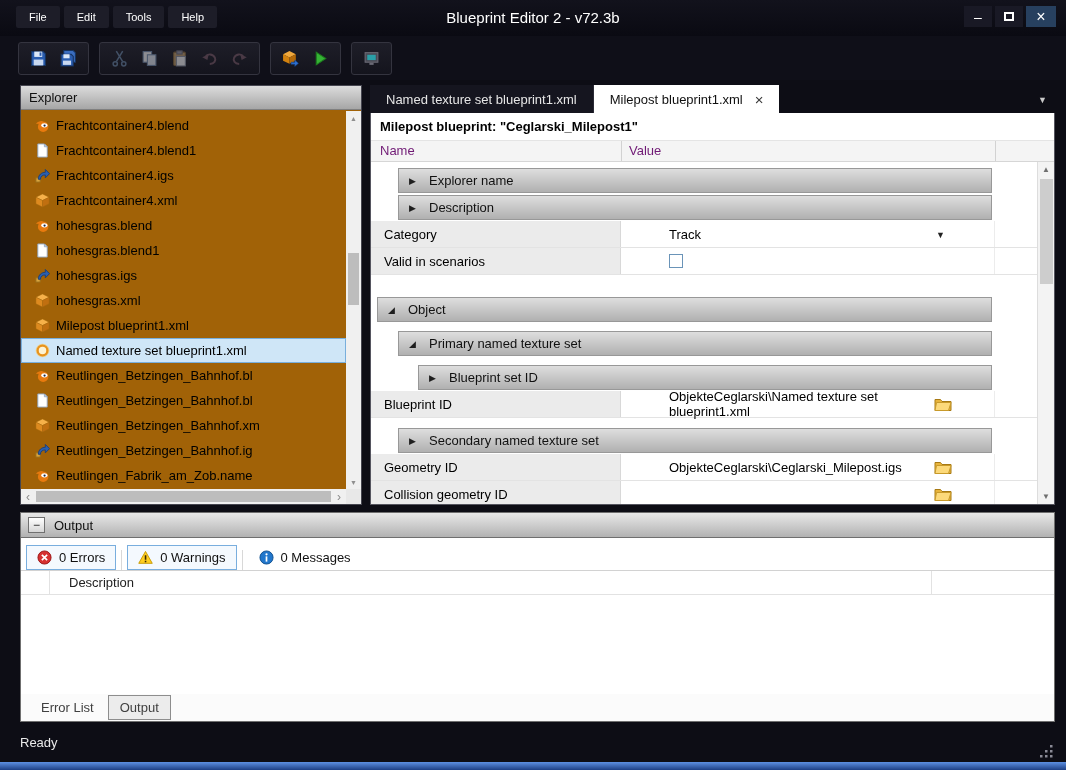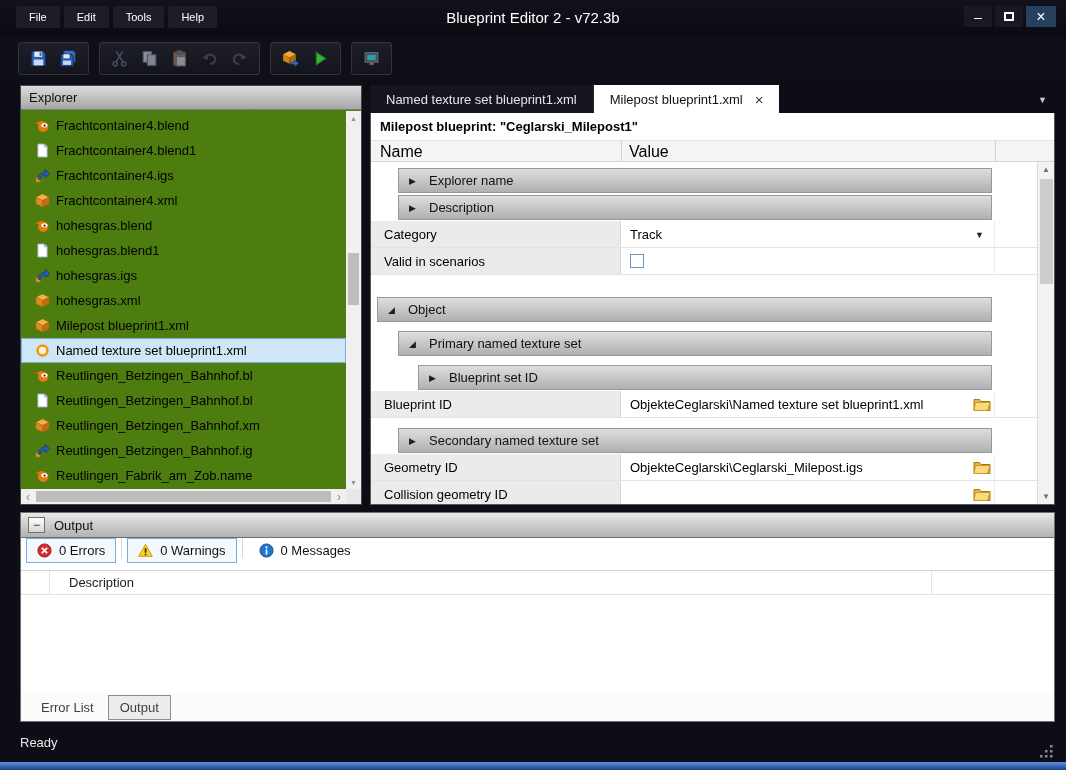--- a/index.html
+++ b/index.html
@@ -21,21 +21,21 @@
   .toolbar{position:absolute;top:36px;left:0;right:0;height:44px;display:flex;align-items:center;padding-left:18px;gap:10px;background:#0f0f18;}
   .tb-group{display:flex;gap:7px;padding:4px 8px;border:1px solid #34343f;border-radius:3px;background:linear-gradient(#1e1e28,#14141d);align-items:center;}
   .tb-btn{width:23px;height:23px;display:flex;align-items:center;justify-content:center;}
   .i17{width:17px;height:17px;display:block;}
   .i15{width:15px;height:15px;display:block;flex:0 0 15px;}
   .i14{width:15px;height:15px;display:block;}
   .dim{opacity:.5;}
   .flip{transform:scaleX(-1);}
 
   
-  .explorer{position:absolute;left:20px;top:85px;width:342px;height:420px;background:#4d7c0f;border:1px solid #45454f;}
+  .explorer{position:absolute;left:20px;top:85px;width:342px;height:420px;background:#a16207;border:1px solid #45454f;}
   .panel-head{height:24px;background:linear-gradient(#dcdcdc,#a6a6a6);border-bottom:1px solid #7f7f7f;display:flex;align-items:center;padding-left:8px;font-size:13px;color:#101010;}
   .tree{position:absolute;top:25px;left:0;right:15px;bottom:15px;overflow:hidden;padding-top:2px;}
   .tree-item{height:25px;display:flex;align-items:center;gap:6px;padding-left:14px;font-size:13px;white-space:nowrap;overflow:hidden;}
   .tree-item.selected{background:#cfe6f7;outline:1px solid #79afdc;outline-offset:-1px;}
   .tlabel{white-space:nowrap;}
   .ex-vscroll{position:absolute;top:25px;right:0;bottom:15px;width:15px;background:#f0f0f0;}
   .ex-varrow{position:absolute;left:0;right:0;height:14px;display:flex;align-items:center;justify-content:center;color:#8f8f8f;font-size:7px;}
   .ex-vthumb{position:absolute;left:2px;width:11px;top:142px;height:52px;background:#bdbdbd;}
   .ex-hscroll{position:absolute;left:0;right:15px;bottom:0;height:15px;background:#f0f0f0;}
   .ex-harrow{position:absolute;top:0;bottom:0;width:14px;display:flex;align-items:center;justify-content:center;color:#8a8a8a;font-size:12px;}
@@ -44,47 +44,47 @@
 
   
   .main{position:absolute;left:370px;top:85px;width:685px;height:420px;}
   .tabbar{position:absolute;top:0;left:0;right:0;height:28px;display:flex;}
   .tab{display:flex;align-items:center;padding:0 16px;font-size:13px;color:#e6e6e6;background:#15151f;border-right:1px solid #2a2a35;}
   .tab.active{background:#fff;color:#101010;border-right:none;}
   .tab-close{margin-left:12px;color:#3a3a3a;font-size:15px;line-height:1;}
   .tab-caret{position:absolute;right:8px;top:10px;color:#c9c9c9;font-size:9px;}
   .content{position:absolute;top:28px;left:0;right:0;bottom:0;background:#fff;border:1px solid #55555f;border-top:none;}
   .bp-header{height:28px;display:flex;align-items:center;padding-left:9px;font-weight:bold;font-size:13px;color:#000;border-bottom:1px solid #e4e4e4;}
-  .colhead{position:relative;height:21px;background:#f4f4f4;border-bottom:1px solid #d6d6d6;font-size:16px;color:#000000;}
+  .colhead{position:relative;height:21px;background:#f4f4f4;border-bottom:1px solid #d6d6d6;font-size:13px;color:#701a75;}
   .colhead .cn{position:absolute;left:9px;top:2px;}
   .colhead .cv{position:absolute;left:258px;top:2px;}
   .colsep{position:absolute;top:0;bottom:0;width:1px;background:#d2d2d2;}
   .grid{position:absolute;top:49px;left:0;right:17px;bottom:0;overflow:hidden;padding-top:5px;background:#fff;}
   .grow{height:27px;display:flex;align-items:center;background:#fff;}
   .gbar{height:25px;flex:1;background:linear-gradient(#dedede,#b0b0b0);border:1px solid #989898;display:flex;align-items:center;gap:10px;padding-left:10px;font-size:13px;color:#111;margin-right:45px;}
   .ind0{margin-left:6px}.ind1{margin-left:27px}.ind2{margin-left:47px}
   .tri{font-size:9px;color:#1e1e1e;width:10px;}
   .sp21{height:21px;background:#fff}.sp7{height:7px;background:#fff}.sp9{height:9px;background:#fff}
-  .prow{display:flex;height:27px;border-bottom:1px solid #e3e3e3;background:#fff;}
+  .prow{display:flex;height:27px;border-bottom:1px solid #e3e3e3;background:#fff;gap:39px;}
   .pname{width:250px;background:#ebebeb;border-right:1px solid #d8d8d8;display:flex;align-items:center;padding-left:13px;font-size:13px;color:#000;}
   .pvalue{flex:1;display:flex;align-items:center;padding-left:9px;font-size:13px;position:relative;color:#000;}
   .pextra{width:43px;border-left:1px solid #ececec;}
   .combo-caret{position:absolute;right:10px;top:9px;color:#222;font-size:9px;}
   .chk{width:14px;height:14px;border:1px solid #6a94b8;background:#fff;}
   .folder-btn{position:absolute;right:3px;top:5px;width:18px;height:16px;}
   .main-vsb{position:absolute;top:49px;right:0;bottom:0;width:17px;background:#f3f3f3;border-left:1px solid #ddd;}
   .vsb-arrow{position:absolute;left:0;right:0;height:15px;display:flex;align-items:center;justify-content:center;color:#6f6f6f;font-size:8px;}
   .vsb-thumb{position:absolute;left:2px;width:13px;top:17px;height:105px;background:#cdcdcd;}
 
   
   .output{position:absolute;left:20px;top:512px;width:1035px;height:210px;}
   .out-head{height:26px;background:linear-gradient(#e8e8e8,#b2b2b2);border:1px solid #6f6f6f;display:flex;align-items:center;gap:9px;padding-left:7px;font-size:13px;color:#101010;}
   .collapse-btn{width:17px;height:16px;border:1px solid #707070;background:linear-gradient(#fff,#d6d6d6);display:flex;align-items:center;justify-content:center;font-size:12px;line-height:1;color:#222;}
   .out-body{position:absolute;top:26px;left:0;right:0;bottom:0;background:#fff;border:1px solid #6f6f6f;border-top:none;}
-  .out-toolbar{height:33px;display:flex;align-items:flex-start;padding:0 5px;gap:2px;border-bottom:1px solid #d2d2d2;}
+  .out-toolbar{height:33px;display:flex;align-items:flex-end;padding:0 5px;gap:2px;border-bottom:1px solid #d2d2d2;}
   .out-btn{display:flex;align-items:center;gap:7px;font-size:13px;padding:4px 10px;border:1px solid transparent;color:#111;}
   .out-btn.on{border-color:#79aede;background:#f4f9fe;}
   .out-sep{width:1px;height:20px;background:#d8d8d8;margin:0 3px;}
   .desc-head{position:relative;height:24px;border-bottom:1px solid #e2e2e2;font-size:13px;color:#222;}
   .desc-head .dh{position:absolute;left:48px;top:4px;}
   .desc-sep{position:absolute;top:0;bottom:0;width:1px;background:#e2e2e2;}
   .out-tabs{position:absolute;left:0;right:0;bottom:0;height:27px;display:flex;align-items:center;padding-left:9px;gap:3px;font-size:13px;background:#fbfbfb;}
   .out-tab{padding:4px 11px;color:#404040;}
   .out-tab.active{border:1px solid #8d8d8d;background:#ececec;}
 

